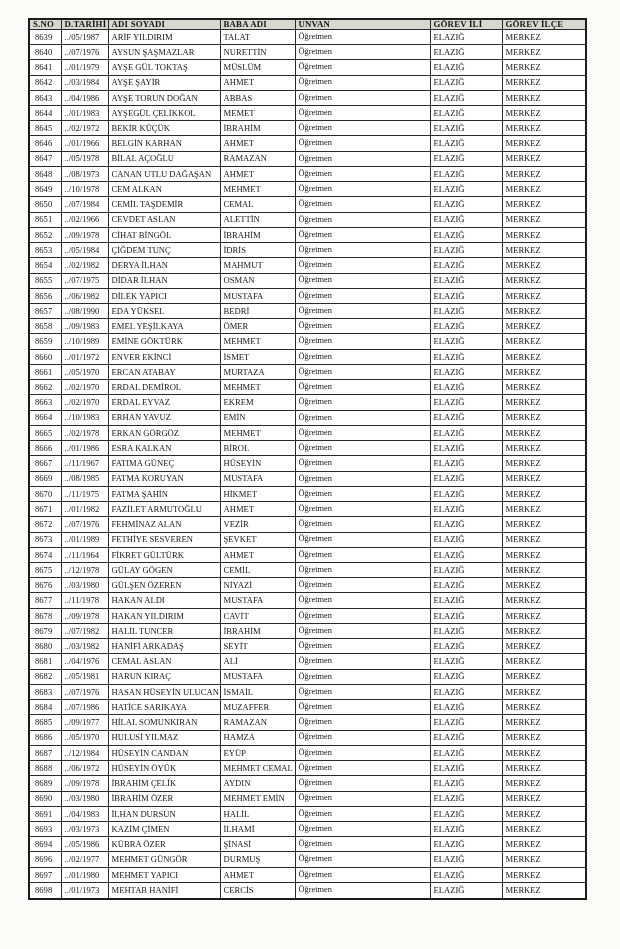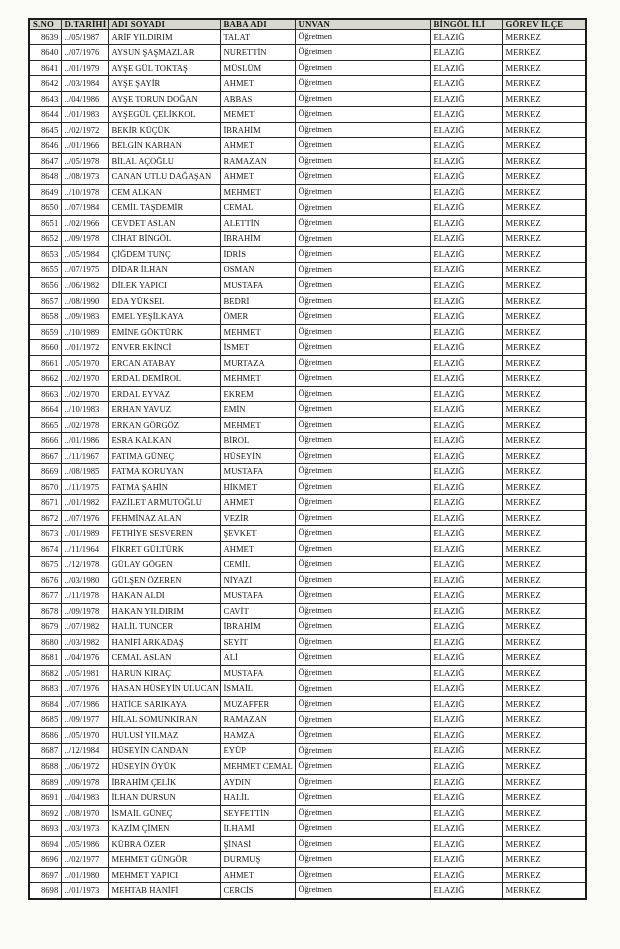--- a/index.html
+++ b/index.html
@@ -47,21 +47,21 @@
     text-align: left;
   }
   .doc-table thead th {
     background: #d8d8d1;
     font-weight: bold;
     font-size: 8.8px;
     letter-spacing: 0.2px;
   }
   .doc-table td[data-name="cell-sno"] {
     text-align: left;
-    padding-left: 11px;
+    padding-left: 5px;
   }
   .doc-table td[data-name="cell-title"] {
     font-size: 8.4px;
     margin-left: 9px;
   }
 </style>
 </head>
 <body>
 
 <div class="page" data-name="document-page">
@@ -75,21 +75,21 @@
         <col class="c5">
         <col class="c6">
     </colgroup>
     <thead>
       <tr data-name="header-row">
           <th data-name="column-header-sno">S.NO</th>
           <th data-name="column-header-birth-date">D.TARİHİ</th>
           <th data-name="column-header-full-name">ADI SOYADI</th>
           <th data-name="column-header-father-name">BABA ADI</th>
           <th data-name="column-header-title">UNVAN</th>
-          <th data-name="column-header-duty-province">BİNGÖL İLİ</th>
+          <th data-name="column-header-duty-province">GÖREV İLİ</th>
           <th data-name="column-header-duty-district">GÖREV İLÇE</th>
         </tr>
     </thead>
     <tbody data-name="table-body">
         <tr data-name="table-row">
           <td data-name="cell-sno">8639</td>
           <td data-name="cell-birth-date">../05/1987</td>
           <td data-name="cell-full-name">ARİF YILDIRIM</td>
           <td data-name="cell-father-name">TALAT</td>
           <td data-name="cell-title">Öğretmen</td>
@@ -216,20 +216,29 @@
         <tr data-name="table-row">
           <td data-name="cell-sno">8653</td>
           <td data-name="cell-birth-date">../05/1984</td>
           <td data-name="cell-full-name">ÇİĞDEM TUNÇ</td>
           <td data-name="cell-father-name">İDRİS</td>
           <td data-name="cell-title">Öğretmen</td>
           <td data-name="cell-duty-province">ELAZIĞ</td>
           <td data-name="cell-duty-district">MERKEZ</td>
         </tr>
         <tr data-name="table-row">
+          <td data-name="cell-sno">8654</td>
+          <td data-name="cell-birth-date">../02/1982</td>
+          <td data-name="cell-full-name">DERYA İLHAN</td>
+          <td data-name="cell-father-name">MAHMUT</td>
+          <td data-name="cell-title">Öğretmen</td>
+          <td data-name="cell-duty-province">ELAZIĞ</td>
+          <td data-name="cell-duty-district">MERKEZ</td>
+        </tr>
+        <tr data-name="table-row">
           <td data-name="cell-sno">8655</td>
           <td data-name="cell-birth-date">../07/1975</td>
           <td data-name="cell-full-name">DİDAR İLHAN</td>
           <td data-name="cell-father-name">OSMAN</td>
           <td data-name="cell-title">Öğretmen</td>
           <td data-name="cell-duty-province">ELAZIĞ</td>
           <td data-name="cell-duty-district">MERKEZ</td>
         </tr>
         <tr data-name="table-row">
           <td data-name="cell-sno">8656</td>
@@ -522,33 +531,33 @@
         <tr data-name="table-row">
           <td data-name="cell-sno">8689</td>
           <td data-name="cell-birth-date">../09/1978</td>
           <td data-name="cell-full-name">İBRAHİM ÇELİK</td>
           <td data-name="cell-father-name">AYDIN</td>
           <td data-name="cell-title">Öğretmen</td>
           <td data-name="cell-duty-province">ELAZIĞ</td>
           <td data-name="cell-duty-district">MERKEZ</td>
         </tr>
         <tr data-name="table-row">
+          <td data-name="cell-sno">8690</td>
+          <td data-name="cell-birth-date">../03/1980</td>
+          <td data-name="cell-full-name">İBRAHİM ÖZER</td>
+          <td data-name="cell-father-name">MEHMET EMİN</td>
+          <td data-name="cell-title">Öğretmen</td>
+          <td data-name="cell-duty-province">ELAZIĞ</td>
+          <td data-name="cell-duty-district">MERKEZ</td>
+        </tr>
+        <tr data-name="table-row">
           <td data-name="cell-sno">8691</td>
           <td data-name="cell-birth-date">../04/1983</td>
           <td data-name="cell-full-name">İLHAN DURSUN</td>
           <td data-name="cell-father-name">HALİL</td>
-          <td data-name="cell-title">Öğretmen</td>
-          <td data-name="cell-duty-province">ELAZIĞ</td>
-          <td data-name="cell-duty-district">MERKEZ</td>
-        </tr>
-        <tr data-name="table-row">
-          <td data-name="cell-sno">8692</td>
-          <td data-name="cell-birth-date">../08/1970</td>
-          <td data-name="cell-full-name">İSMAİL GÜNEÇ</td>
-          <td data-name="cell-father-name">SEYFETTİN</td>
           <td data-name="cell-title">Öğretmen</td>
           <td data-name="cell-duty-province">ELAZIĞ</td>
           <td data-name="cell-duty-district">MERKEZ</td>
         </tr>
         <tr data-name="table-row">
           <td data-name="cell-sno">8693</td>
           <td data-name="cell-birth-date">../03/1973</td>
           <td data-name="cell-full-name">KAZİM ÇİMEN</td>
           <td data-name="cell-father-name">İLHAMİ</td>
           <td data-name="cell-title">Öğretmen</td>

